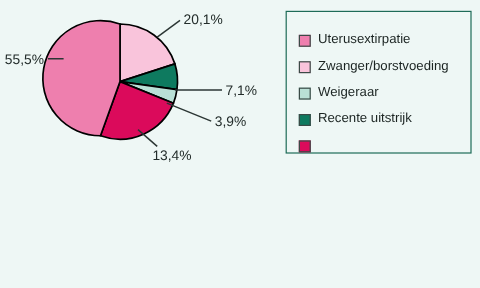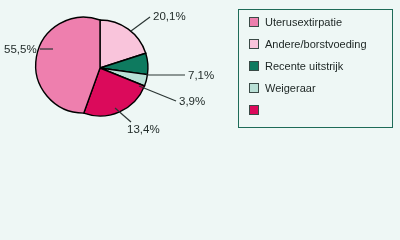--- a/index.html
+++ b/index.html
@@ -42,21 +42,21 @@
     box-sizing: border-box;
   }
   .legend-list {
     position: absolute;
     left: 10px;
     top: 7px;
     right: 4px;
   }
   .legend-row {
     display: flex;
-    align-items: flex-start;
+    align-items: flex-end;
     height: 22px;
   }
   .swatch {
     width: 10px;
     height: 10px;
     flex: 0 0 10px;
     border: 1px solid #3a4a46;
     box-sizing: border-box;
     margin-right: 6px;
   }
@@ -100,31 +100,31 @@
   <div class="legend-box">
     <div class="legend-list">
 
       <div class="legend-row">
         <span class="swatch" style="background:#ee7fae"></span>
         <span class="legend-label">Uterusextirpatie</span>
       </div>
 
       <div class="legend-row">
         <span class="swatch" style="background:#f9c4db"></span>
-        <span class="legend-label">Andere/borstvoeding</span>
+        <span class="legend-label">Zwanger/borstvoeding</span>
+      </div>
+
+      <div class="legend-row">
+        <span class="swatch" style="background:#b9e0d6"></span>
+        <span class="legend-label">Weigeraar</span>
       </div>
 
       <div class="legend-row">
         <span class="swatch" style="background:#0e7a5f"></span>
         <span class="legend-label">Recente uitstrijk</span>
-      </div>
-
-      <div class="legend-row">
-        <span class="swatch" style="background:#b9e0d6"></span>
-        <span class="legend-label">Weigeraar</span>
       </div>
 
       <div class="legend-row">
         <span class="swatch" style="background:#db0a5b"></span>
       </div>
 
     </div>
   </div>
 
 </div>

